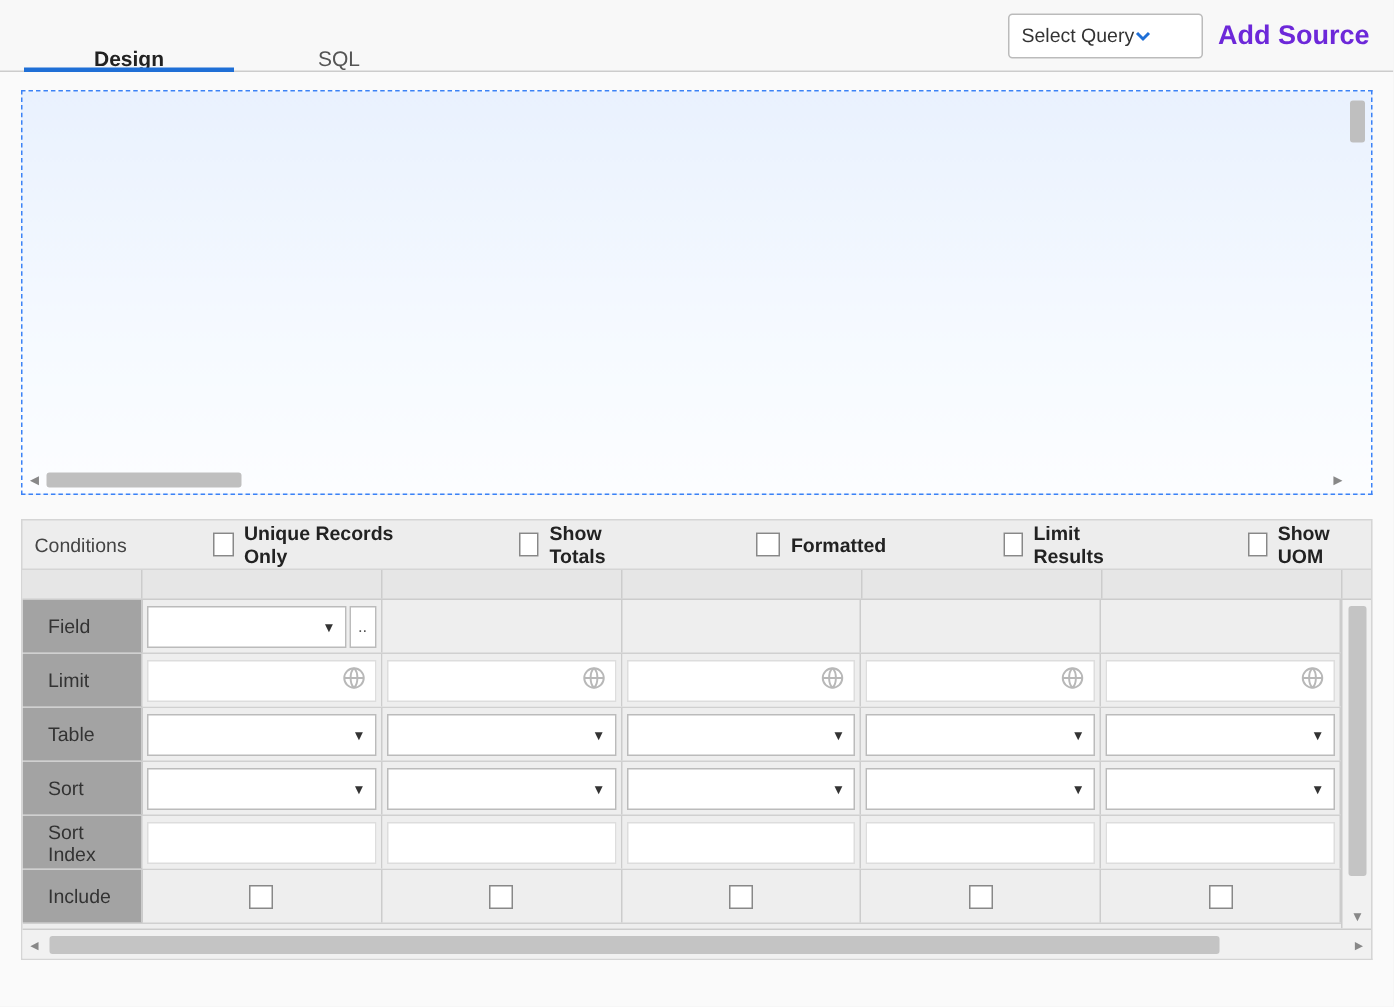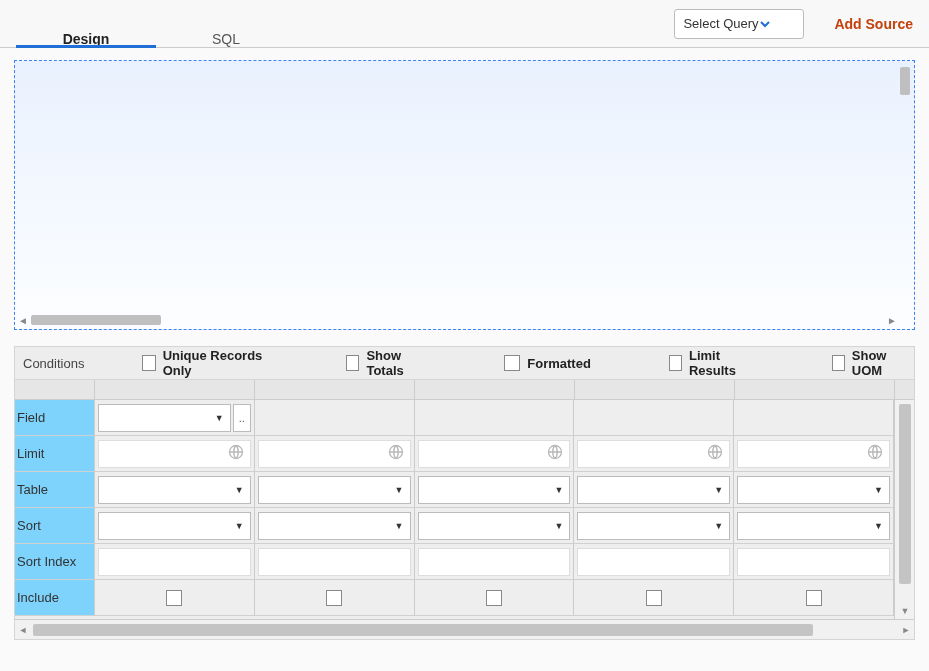--- a/index.html
+++ b/index.html
@@ -8,21 +8,21 @@
 
   
   .topbar { display:flex; align-items:center; height:48px; padding:0 16px; border-bottom:1px solid #ccc; background:#f8f8f8; position:relative; }
   .tabs { display:flex; height:100%; }
   .tab { display:flex; align-items:flex-end; justify-content:center; width:140px; height:100%; cursor:pointer; font-size:14px; color:#555; position:relative; }
   .tab.active { font-weight:700; color:#222; }
   .tab.active::after { content:""; position:absolute; left:0; right:0; bottom:-1px; height:3px; background:#1f6fd6; }
   .topbar-spacer { flex:1; }
   .select-query { display:flex; align-items:center; justify-content:flex-start; width:130px; height:30px; border:1px solid #bbb; border-radius:3px; background:#fff; padding:0 8px; font-size:13px; color:#333; cursor:pointer; }
   .select-query svg { width:12px; height:12px; fill:none; stroke:#1f6fd6; stroke-width:2; }
-  .add-source { margin-left:30px; color:#c2410c; font-weight:600; font-size:14px; cursor:pointer; }
+  .add-source { margin-left:10px; color:#6d28d9; font-weight:600; font-size:18px; cursor:pointer; }
 
   
   .canvas-wrap { padding:12px 14px 10px 14px; }
   .canvas { position:relative; height:270px; border:1px dashed #3b82f6; background:linear-gradient(to bottom,#e9f1fe 0%, #f6faff 65%, #fcfdff 100%); }
   .canvas-scroll-v { position:absolute; right:2px; top:4px; bottom:20px; width:14px; }
   .canvas-scroll-v .thumb { position:absolute; top:2px; left:2px; width:10px; height:28px; background:#bfbfbf; border-radius:2px; }
   .canvas-scroll-h { position:absolute; left:2px; right:16px; bottom:2px; height:14px; display:flex; align-items:center; }
   .canvas-scroll-h .arrow { width:12px; height:12px; display:flex; align-items:center; justify-content:center; color:#888; font-size:10px; }
   .canvas-scroll-h .track { flex:1; height:10px; position:relative; }
   .canvas-scroll-h .thumb { position:absolute; left:2px; top:0; width:130px; height:10px; background:#bfbfbf; border-radius:2px; }
@@ -37,21 +37,21 @@
 
   
   .grid-wrap { position:relative; margin:0 14px 0 14px; border:1px solid #d5d5d5; border-top:none; background:#eee; height:260px; }
   .grid-header-row { display:flex; height:20px; background:#e6e6e6; border-bottom:1px solid #ccc; }
   .grid-header-cell { border-right:1px solid #ccc; }
   .hc-label { width:80px; }
   .hc-data { width:160px; }
 
   .grid-body { position:absolute; top:20px; left:0; right:20px; bottom:20px; overflow:hidden; }
   .grid-row { display:flex; height:36px; border-bottom:1px solid #d0d0d0; background:#eee; }
-  .row-label { width:80px; display:flex; align-items:center; padding:0 2px; font-size:13px; color:#333; border-right:1px solid #ccc; background:#7dd3fc; }
+  .row-label { width:80px; display:flex; align-items:center; padding:0 17px; font-size:13px; color:#333; border-right:1px solid #ccc; background:#a3a3a3; }
   .cell { width:160px; border-right:1px solid #ccc; padding:3px; display:flex; align-items:center; justify-content:center; position:relative; }
   .cell .control { width:100%; height:28px; background:#fff; border:1px solid #bbb; display:flex; align-items:center; position:relative; }
   .cell .control.dropdown::after { content:"▼"; position:absolute; right:6px; font-size:9px; color:#333; }
   .cell .globe { position:absolute; right:10px; color:#b8b8b8; }
   .cell .globe svg { width:16px; height:16px; fill:none; stroke:#b8b8b8; stroke-width:1.3; }
   .cell .chkbox { width:16px; height:16px; border:1px solid #888; background:#fff; }
   .grid-row.alias .cell, .grid-row.sortindex .cell { background:#eee; }
   .grid-row.alias .cell .inner, .grid-row.sortindex .cell .inner { background:#fff; border:1px solid #ddd; width:100%; height:28px; position:relative; }
 
   

